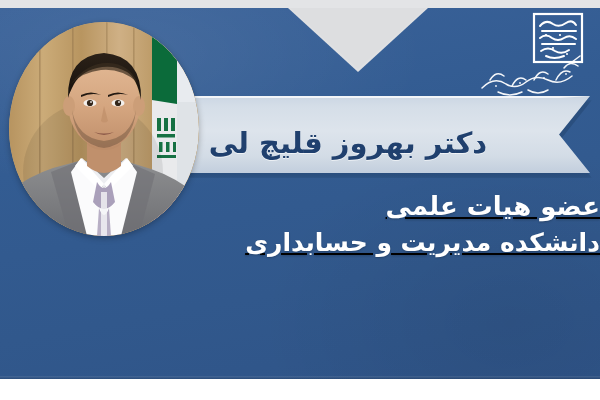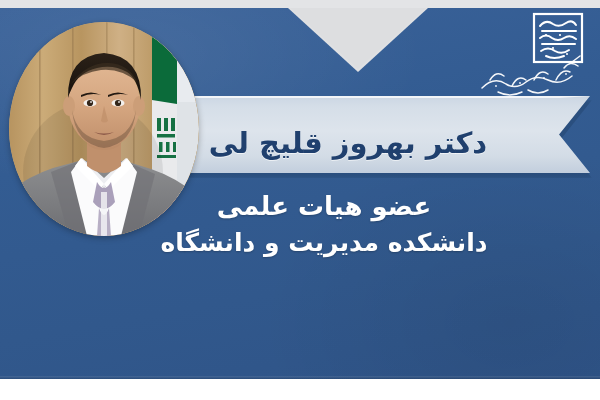--- a/index.html
+++ b/index.html
@@ -155,21 +155,21 @@
   
   .subtitle-block {
     position: absolute;
     left: 0;
     top: 188px;
     width: 600px;
     padding-left: 48px;
     box-sizing: border-box;
     z-index: 5;
     direction: rtl;
-    text-align: center;
+    text-decoration: underline;
   }
   .subtitle-line1 {
     color: #ffffff;
     font-size: 26px;
     font-weight: bold;
     line-height: 36px;
     white-space: nowrap;
     text-shadow: 0 1px 2px rgba(0,0,0,0.22);
   }
   .subtitle-line2 {
@@ -323,21 +323,21 @@
     </svg>
   </div>
 
   <div class="ribbon-shadow"></div>
   <div class="ribbon"></div>
   <div class="ribbon-top-line"></div>
   <div class="ribbon-name">دکتر بهروز قلیچ لی</div>
 
   <div class="subtitle-block">
     <div class="subtitle-line1">عضو هیات علمی</div>
-    <div class="subtitle-line2">دانشکده مدیریت و دانشگاه</div>
+    <div class="subtitle-line2">دانشکده مدیریت و حسابداری</div>
   </div>
 
   <div class="logo-wrap">
     <svg viewBox="0 0 116 92" xmlns="http://www.w3.org/2000/svg" role="img" aria-label="logo">
 
       <g>
         <rect x="58" y="4" width="48" height="48" fill="none" stroke="#ffffff" stroke-width="2.2"></rect>
 
         <g fill="none" stroke="#ffffff" stroke-width="2" stroke-linecap="round">
           <path d="M64 16 Q70 9 77 14 Q83 18 90 13 Q96 9 100 15"></path>

